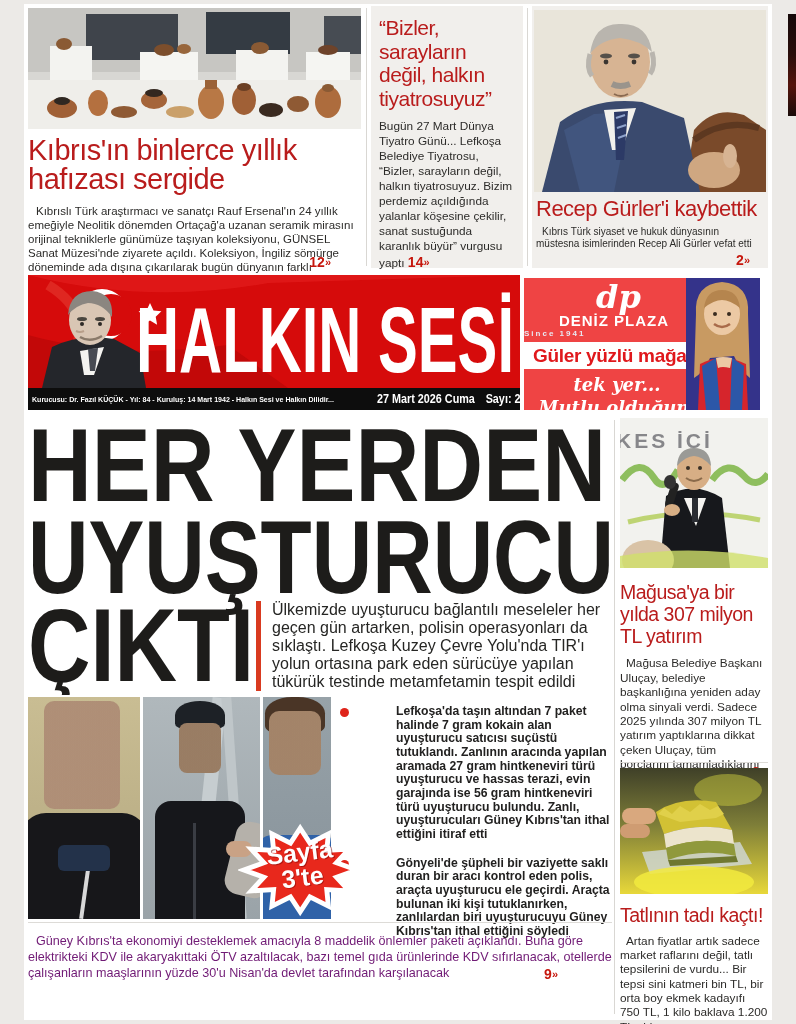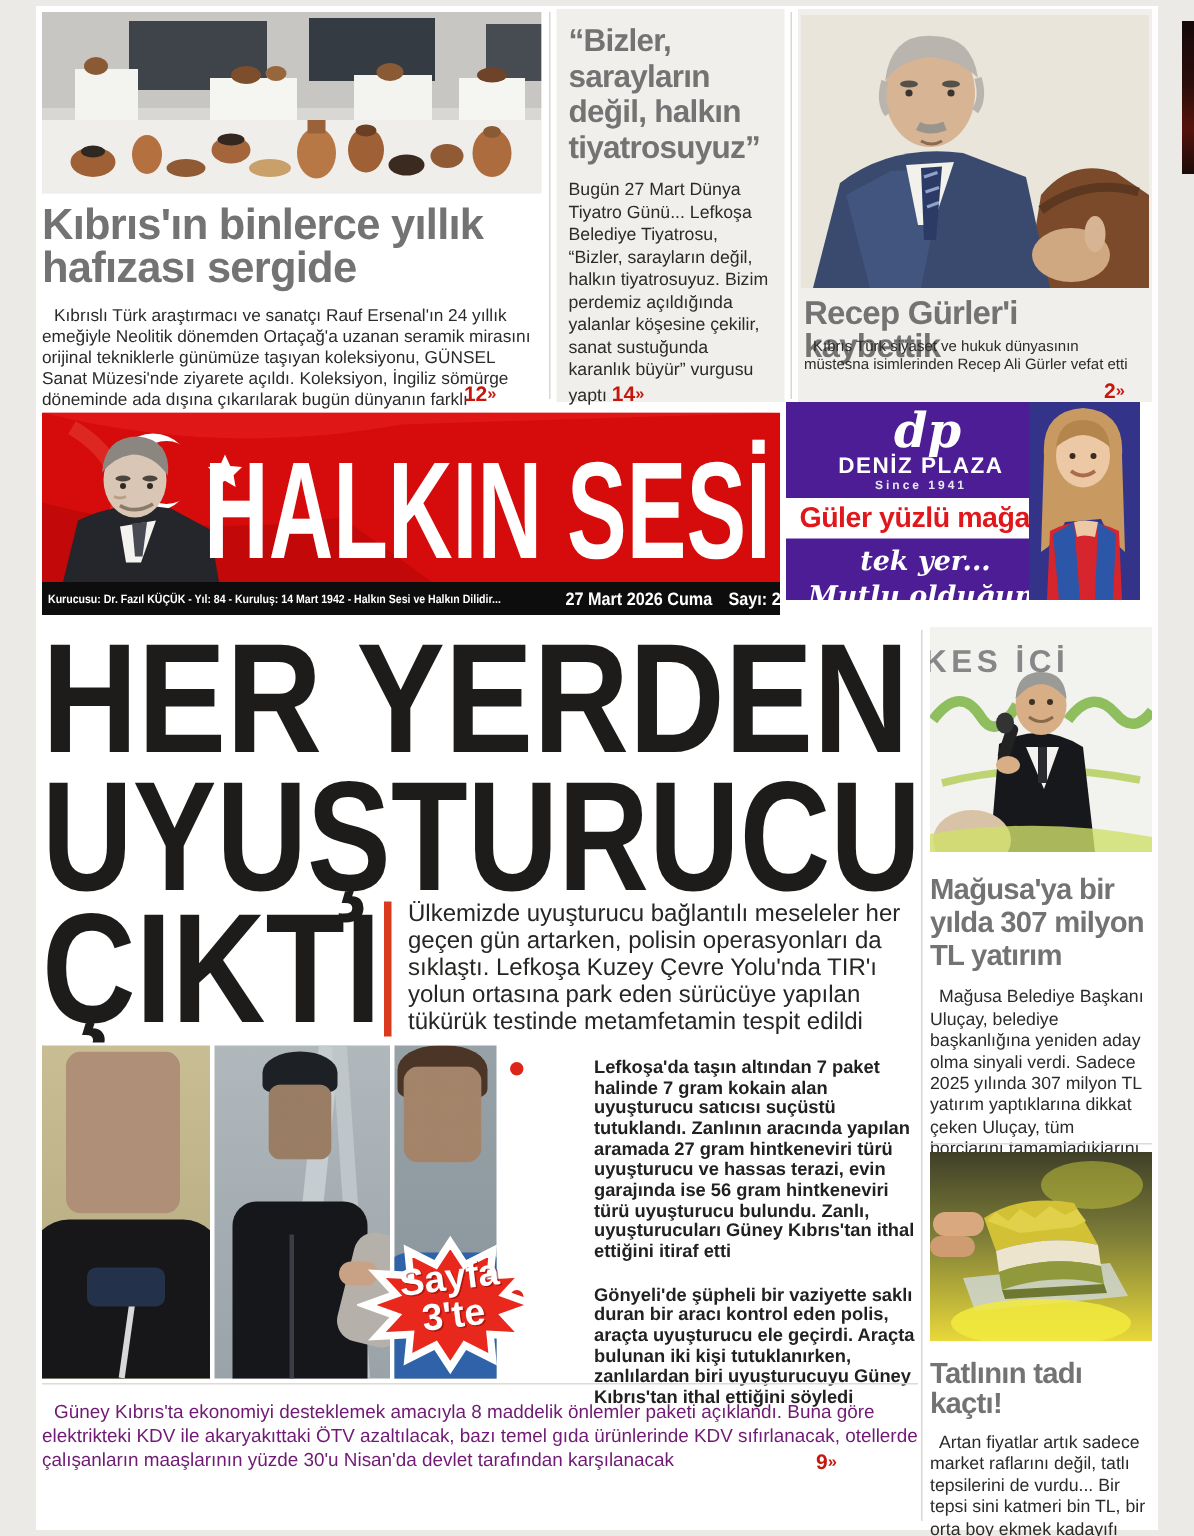--- a/index.html
+++ b/index.html
@@ -7,21 +7,21 @@
     width:796px;height:1024px;position:relative;overflow:hidden;
     background:#eceae7;
     font-family:"Liberation Sans",sans-serif;
     -webkit-font-smoothing:antialiased;
   }
   .abs{position:absolute;}
   .paper{left:24px;top:4px;width:748px;height:1016px;background:#ffffff;}
   .rule-v{width:1px;background:#d9d7d3;}
   .rule-h{height:1px;background:#ddDBd7;}
   h1,h2,h3,p{margin:0;padding:0;}
-  .story-h{font-weight:bold;color:#737373;letter-spacing:-0.5px;line-height:1.0;}
+  .story-h{font-weight:normal;color:#b91c1c;letter-spacing:-0.5px;line-height:1.0;}
   .story-b{color:#2c2b29;font-size:11.5px;line-height:1.22;}
   .ref{color:#c6170d;font-weight:bold;font-size:14px;white-space:nowrap;}
   .ref .arr{font-size:11px;vertical-align:1px;}
   .graypanel{background:#f1efec;}
   
   .pix{
     background-size:11px 11px, 11px 11px;
     background-image:
       repeating-linear-gradient(0deg, rgba(70,45,30,.30) 0 11px, rgba(255,235,210,.22) 11px 22px),
       repeating-linear-gradient(90deg, rgba(255,230,200,.35) 0 11px, rgba(110,70,50,.28) 11px 22px);
@@ -162,26 +162,26 @@
   <div class="abs" style="left:0;top:113px;width:492px;height:22px;background:#0d0d0d;display:flex;align-items:center;">
     <span class="mast-founder" style="margin-left:4px;">Kurucusu: Dr. Fazıl KÜÇÜK - Yıl: 84 - Kuruluş: 14 Mart 1942 - Halkın Sesi ve Halkın Dilidir...</span>
     <div class="mast-meta" style="margin-left:2px;">
       <span>27 Mart 2026 Cuma</span>
       <span>Sayı: 27034</span>
       <span>40.00 TL</span>
     </div>
   </div>
 </div>
 
-<div class="abs" style="left:524px;top:268px;width:236px;height:132px;background:#4c1d95;overflow:hidden;">
+<div class="abs" style="left:524px;top:278px;width:236px;height:132px;background:#ef4444;overflow:hidden;">
   <div class="abs" style="left:72px;top:0px;width:40px;text-align:center;color:#fff;
        font-family:'DejaVu Serif',serif;font-style:italic;font-weight:bold;font-size:32px;">dp</div>
   <div class="abs" style="left:0px;top:34px;width:180px;text-align:center;color:#fff;font-weight:bold;
        font-size:15px;letter-spacing:1px;">DENİZ PLAZA</div>
-  <div class="abs" style="left:0px;top:51px;width:180px;text-align:center;color:#e8e8f2;font-weight:bold;font-size:8px;letter-spacing:2px;">Since 1941</div>
+  <div class="abs" style="left:0px;top:51px;width:180px;text-align:left;color:#e8e8f2;font-weight:bold;font-size:8px;letter-spacing:2px;">Since 1941</div>
   <div class="abs ad-band" style="left:-4px;top:64px;width:200px;height:27px;transform:skewX(-6deg);">
     <span class="ad-slogan" style="transform:skewX(6deg);">Güler yüzlü mağaza</span>
   </div>
   <div class="abs ad-tag" style="left:0px;top:96px;width:186px;">
     <div>tek yer...</div>
     <div>Mutlu olduğum</div>
   </div>
   <svg class="abs" style="right:0;top:0;" width="74" height="132" viewBox="0 0 74 132">
     <rect width="74" height="132" fill="#34338a"></rect>
     <path d="M10,36 Q8,6 36,4 Q64,6 62,36 L64,100 Q54,92 48,78 L24,80 Q18,94 8,100 Z" fill="#c89a62"></path>

